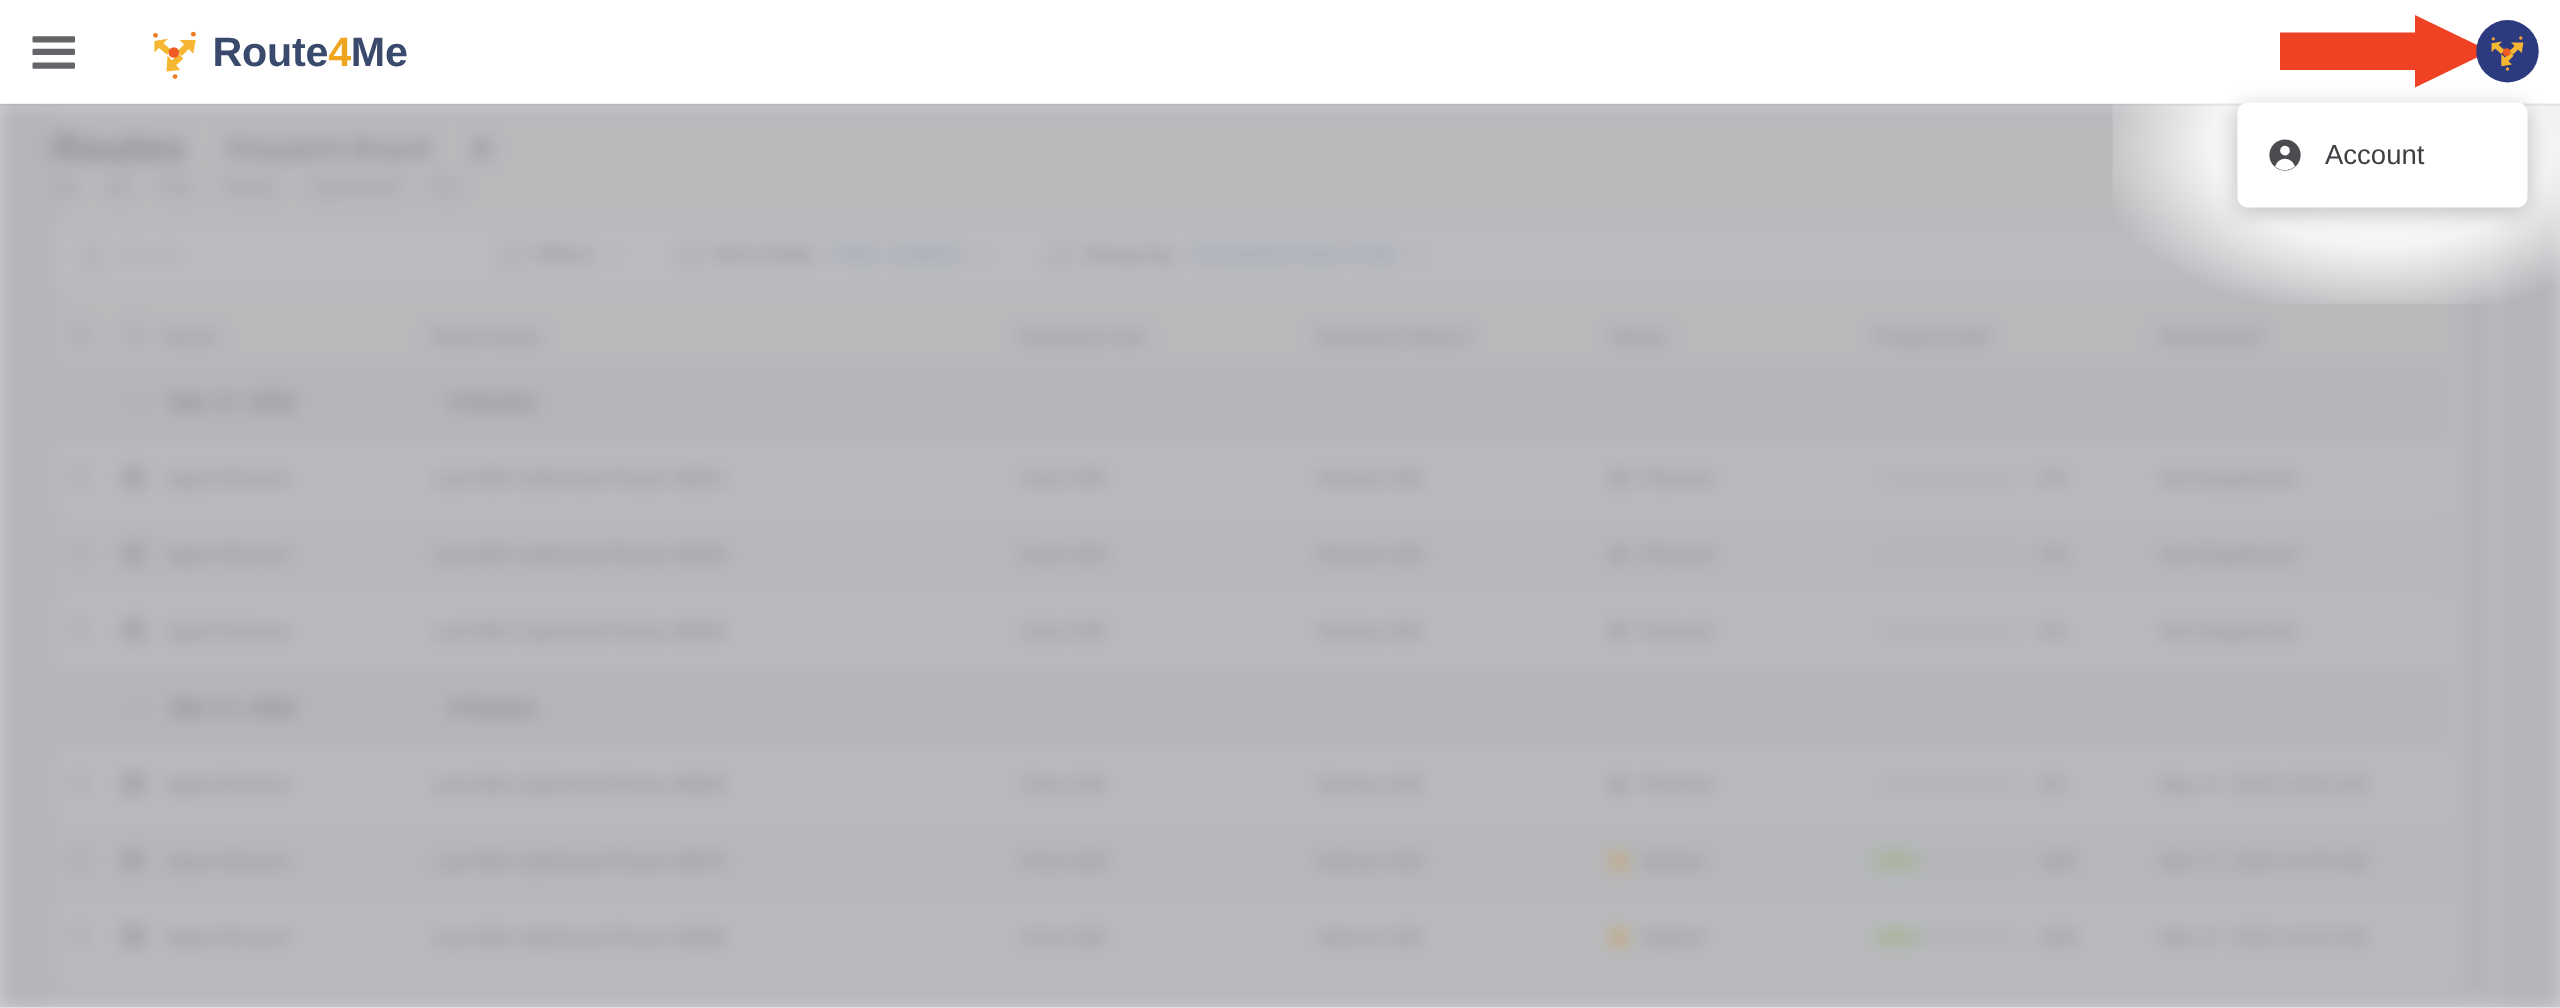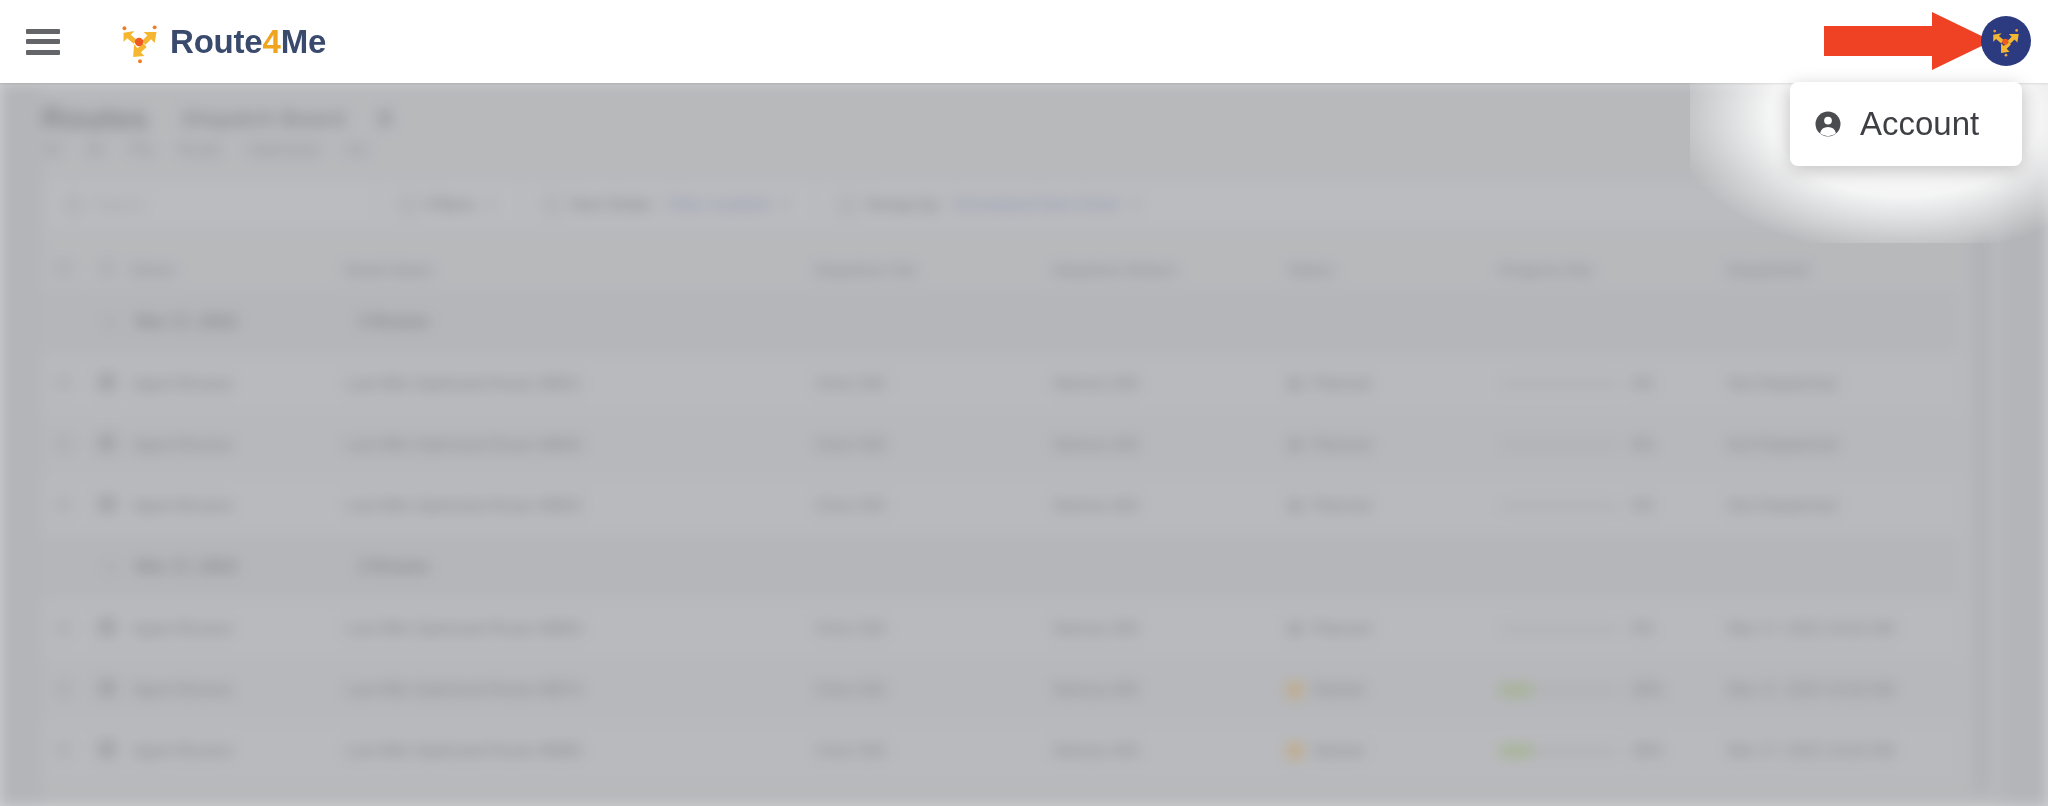--- a/index.html
+++ b/index.html
@@ -161,21 +161,21 @@
     box-shadow: 0 4px 18px rgba(0,0,0,0.22);
     padding: 14px 0 14px 0;
     z-index: 25;
   }
   .mi {
     display:flex; align-items:center;
     height: 56px; padding-left: 22px;
     cursor:pointer;
   }
   .mi-ico { width: 32px; height: 32px; flex:0 0 32px; display:flex; align-items:center; justify-content:center; }
-  .mi-lbl { font-size: 33px; color: #3d3f43; margin-left: 16px; white-space:nowrap; }
+  .mi-lbl { font-size: 22px; color: #3d3f43; margin-left: 16px; white-space:nowrap; }
 </style>
 </head>
 <body>
 
 <div id="app">
 
   <div id="bg-page">
     <div id="bg-inner">
 
       <div class="bgtitle-row">

